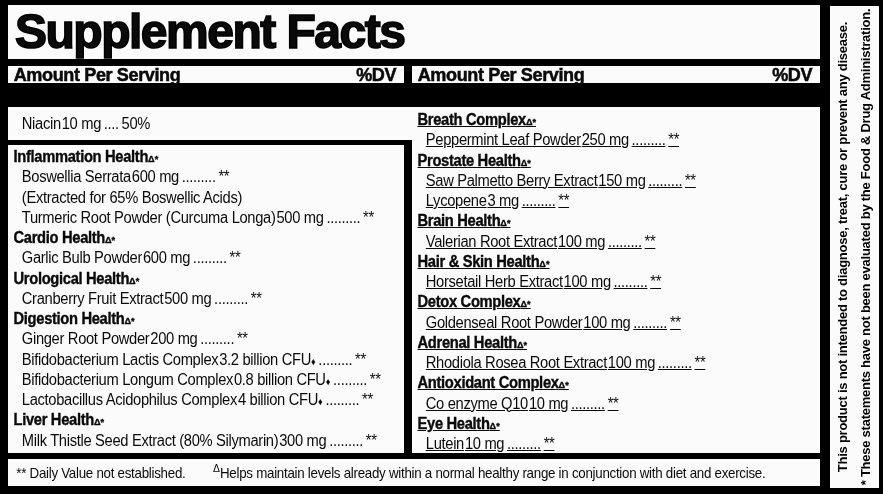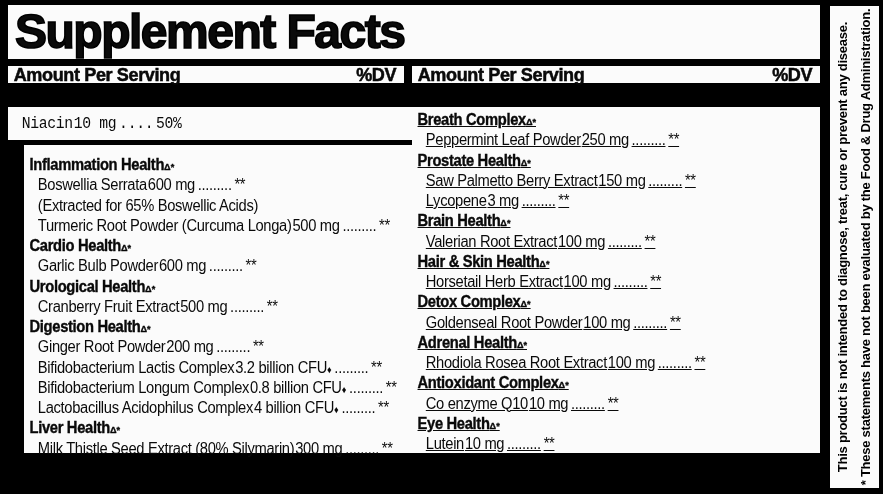--- a/index.html
+++ b/index.html
@@ -36,22 +36,22 @@
   #header-right { left: 412px; width: 408px; }
   .hdr-inner {
     display: flex; justify-content: space-between; align-items: center;
     height: 100%; padding: 0 8px 0 6px;
     font-weight: bold; font-size: 19px; letter-spacing: -0.4px;
     -webkit-text-stroke: 0.5px #000;
     transform: scaleX(0.95); transform-origin: 0 50%; width: 105.2%;
   }
 
   
-  #niacin-box { left: 8px;   top: 107px; width: 440px; height: 33px; padding-top: 7px; font-family: Liberation Mono, monospace; }
-  #left-box2  { left: 24px;   top: 145px; width: 396px; height: 308px; padding-top: 10px; }
+  #niacin-box { left: 8px;   top: 107px; width: 440px; height: 33px; padding-top: 7px; }
+  #left-box2  { left: 8px;   top: 145px; width: 396px; height: 308px; padding-top: 2px; }
   #right-box  { left: 412px; top: 107px; width: 408px; height: 346px; padding-top: 3px; text-decoration: underline; }
 
   .rows {
     transform: scaleX(0.92);
     transform-origin: 0 0;
     width: 108.7%;
   }
 
   .row {
     display: flex;
@@ -338,20 +338,26 @@
 
   <div class="row row-ingredient">
           <span class="lbl">Lutein</span>
           <span class="amt">10 mg</span>
           <span class="trail">.........</span>
           <span class="dvv">**</span>
         </div>
 </div>
   </div>
 
+  <div class="box" id="footer-box">
+    <div class="footer-inner">
+      <span>** Daily Value not established.</span>
+      <span><sup>Δ</sup><span>Helps maintain levels already within a normal healthy range in conjunction with diet and exercise.</span></span>
+    </div>
+  </div>
 
   <div class="box" id="sidebar-box"></div>
   <div id="sidebar-text">
     <div>This product is not intended to diagnose, treat, cure or prevent any disease.</div>
     <div>* These statements have not been evaluated by the Food &amp; Drug Administration.</div>
   </div>
 
 </div>
 
 </body></html>

